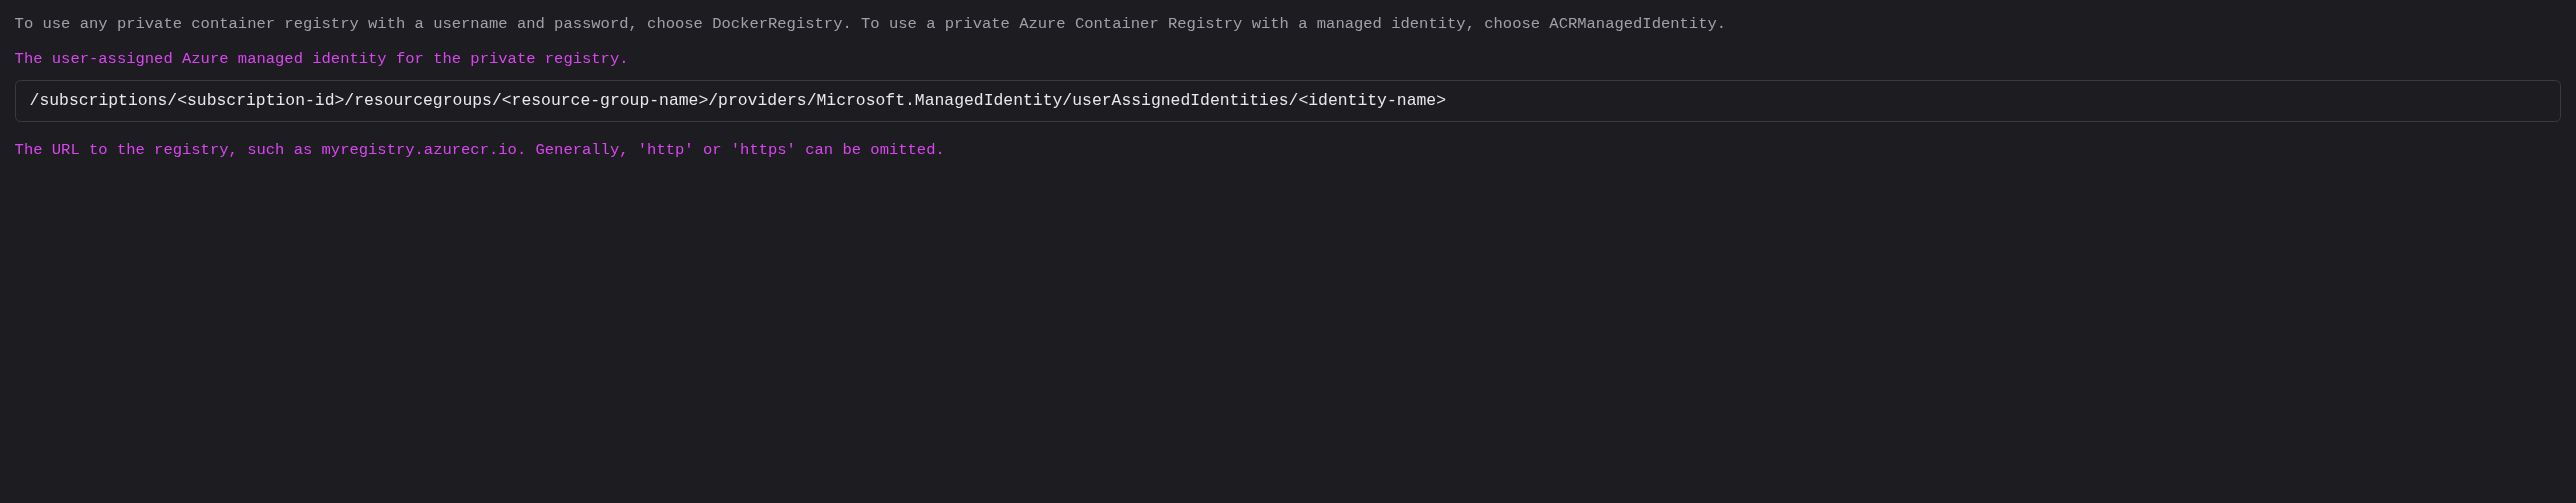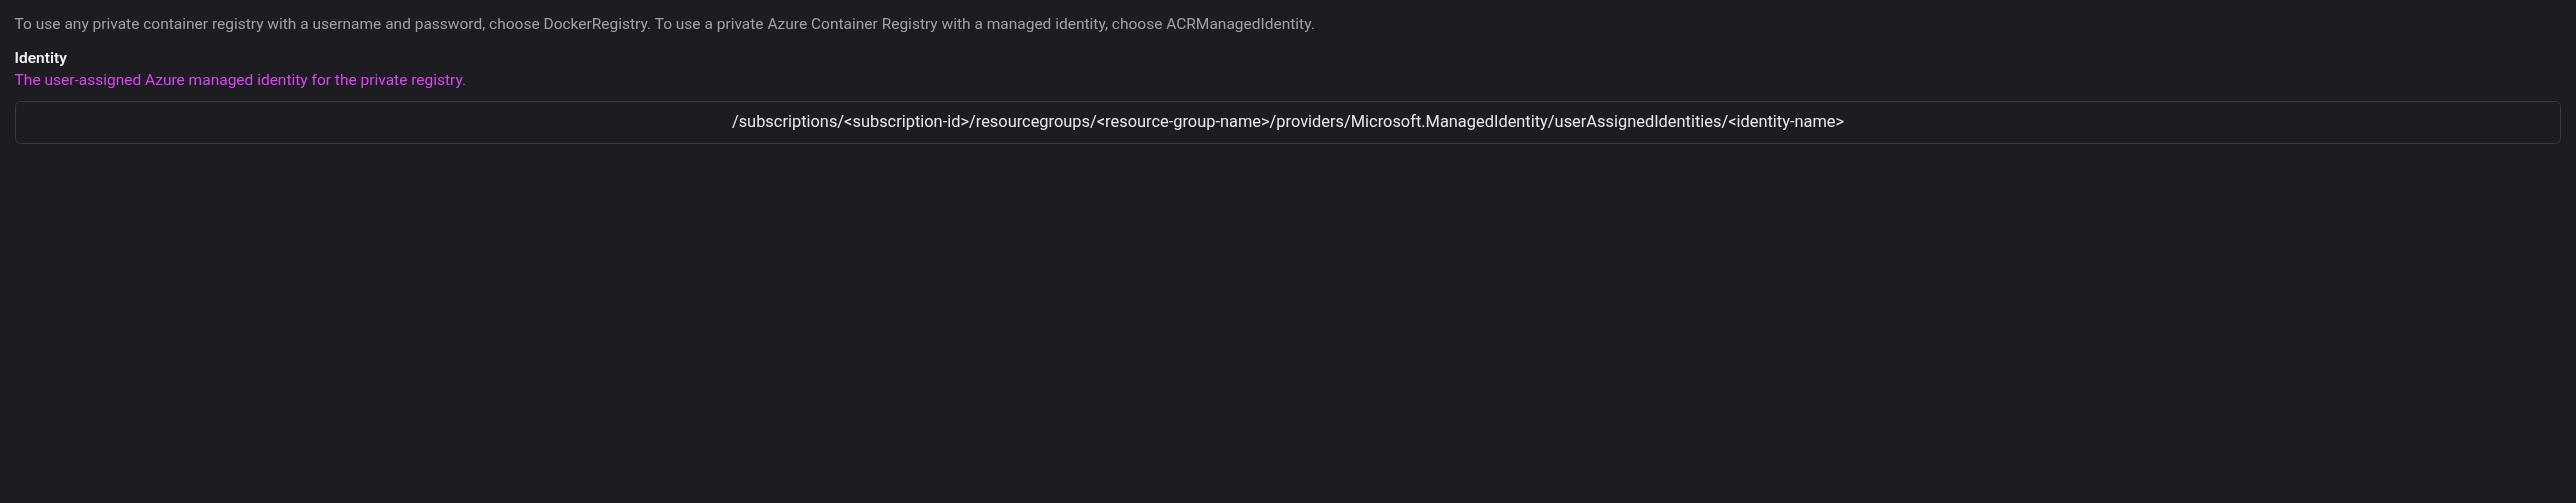--- a/index.html
+++ b/index.html
@@ -1,18 +1,19 @@
 <!DOCTYPE html>
 <html style="font-size:14.6px"><head>
   <meta charset="utf-8">
   <style>
     * {
       margin: 0;
       padding: 0;
       box-sizing: border-box;
+      font-family: Liberation Mono, monospace;
     }
     body {
       background-color: #1c1c21;
       font-family: -apple-system, BlinkMacSystemFont, "Segoe UI", Roboto, Helvetica, Arial, sans-serif;
       padding: 12.8px 14.6px;
       color: #e1e1e1;
     }
     .intro-text {
       color: #a0a0a8;
       font-size: 15.5px;
@@ -33,35 +34,34 @@
       color: #d946ef;
       font-size: 15.5px;
       line-height: 1.4;
       margin-bottom: 9px;
     }
     .text-input {
       width: 100%;
       background-color: #1c1c21;
       border: 0.9px solid #3a3a42;
       border-radius: 5.5px;
-      padding: 9px 5px;
+      padding: 9px 14px;
       color: #e8e8ea;
       font-size: 16.4px;
       font-family: inherit;
       line-height: 1.4;
       outline: none;
-      text-align: center;
     }
   </style>
 </head>
 <body>
 
 <p class="intro-text">To use any private container registry with a username and password, choose DockerRegistry. To use a private Azure Container Registry with a managed identity, choose ACRManagedIdentity.</p>
 
 <div class="form-group">
-  <label class="field-label">Identity</label>
   <p class="field-description">The user-assigned Azure managed identity for the private registry.</p>
   <input type="text" class="text-input" value="/subscriptions/&lt;subscription-id&gt;/resourcegroups/&lt;resource-group-name&gt;/providers/Microsoft.ManagedIdentity/userAssignedIdentities/&lt;identity-name&gt;" style="">
 </div>
 
 <div class="form-group">
+  <p class="field-description">The URL to the registry, such as myregistry.azurecr.io. Generally, 'http' or 'https' can be omitted.</p>
 </div>
 
 
 </body></html>

